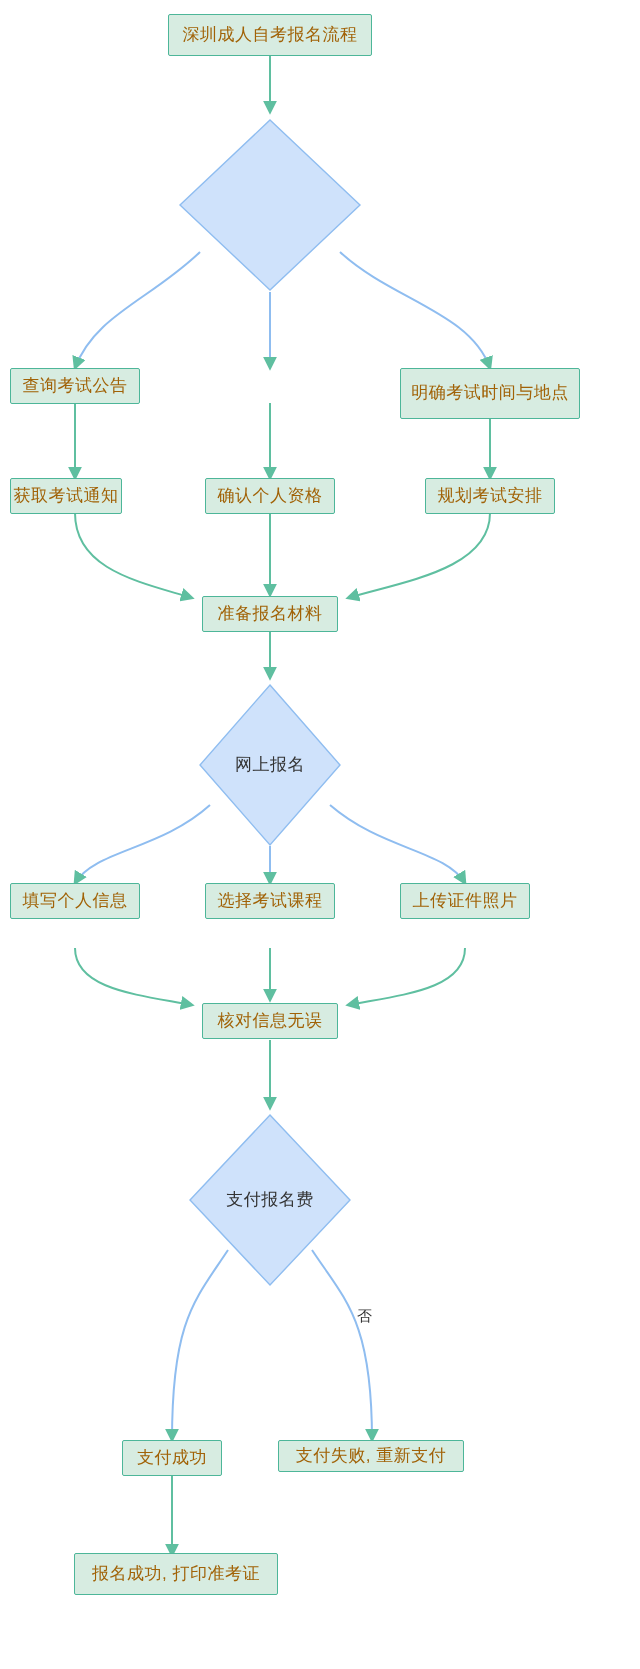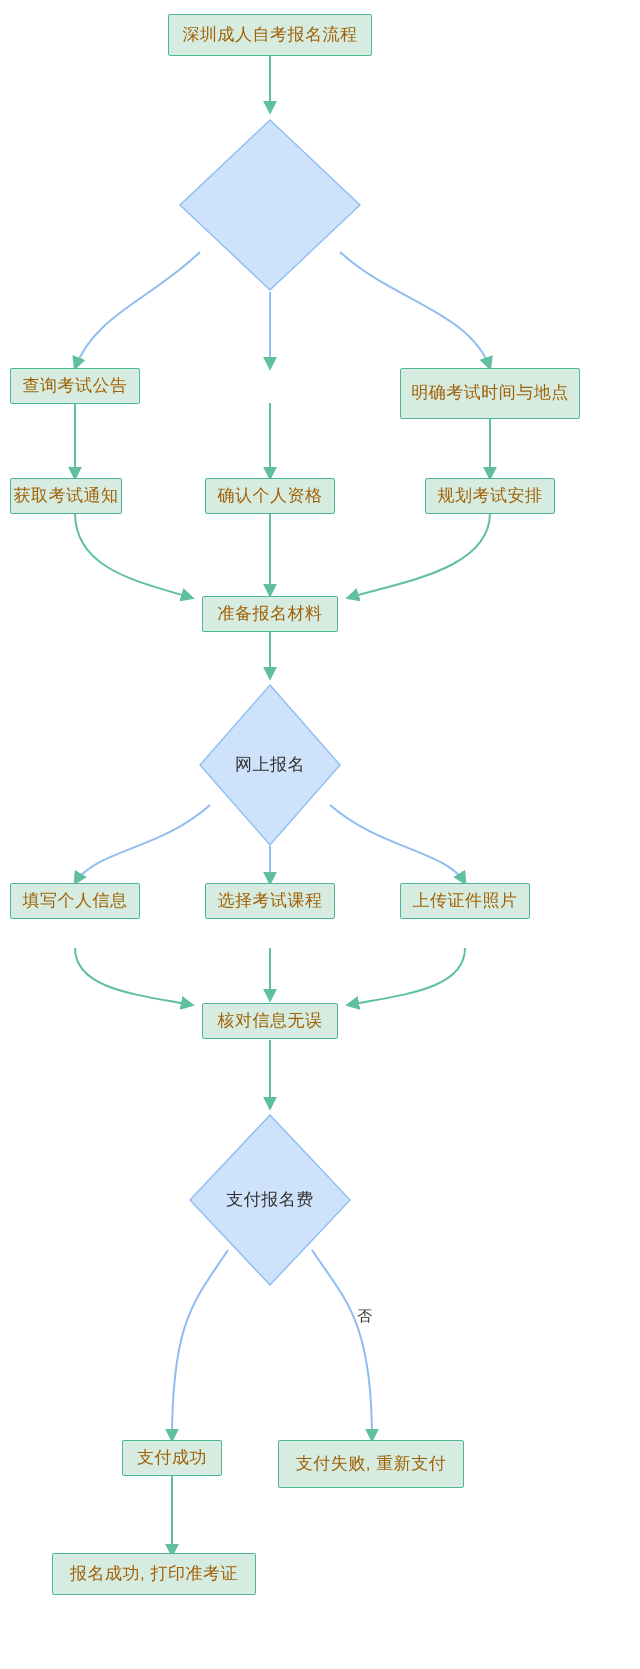--- a/index.html
+++ b/index.html
@@ -166,25 +166,25 @@
   </div>
 
   <div class="node decision" style="left:190px; top:1115px; width:160px; height:170px;align-items:center;">
     <span>支付报名费</span>
   </div>
 
   <div class="node process" style="left:122px; top:1440px; width:100px; height:36px;">
     <span>支付成功</span>
   </div>
 
-  <div class="node process" style="left:278px; top:1440px; width:186px; height:48px;">
+  <div class="node process" style="left:278px; top:1440px; width:186px; height:32px;">
     <span>支付失败, 重新支付</span>
   </div>
 
-  <div class="node process" style="left:52px; top:1553px; width:204px; height:42px;">
+  <div class="node process" style="left:74px; top:1553px; width:204px; height:42px;">
     <span>报名成功, 打印准考证</span>
   </div>
 
   <div class="edge-label" style="left:357px; top:1307px;">
     <span>否</span>
   </div>
 
 </div>
 
 </body></html>

